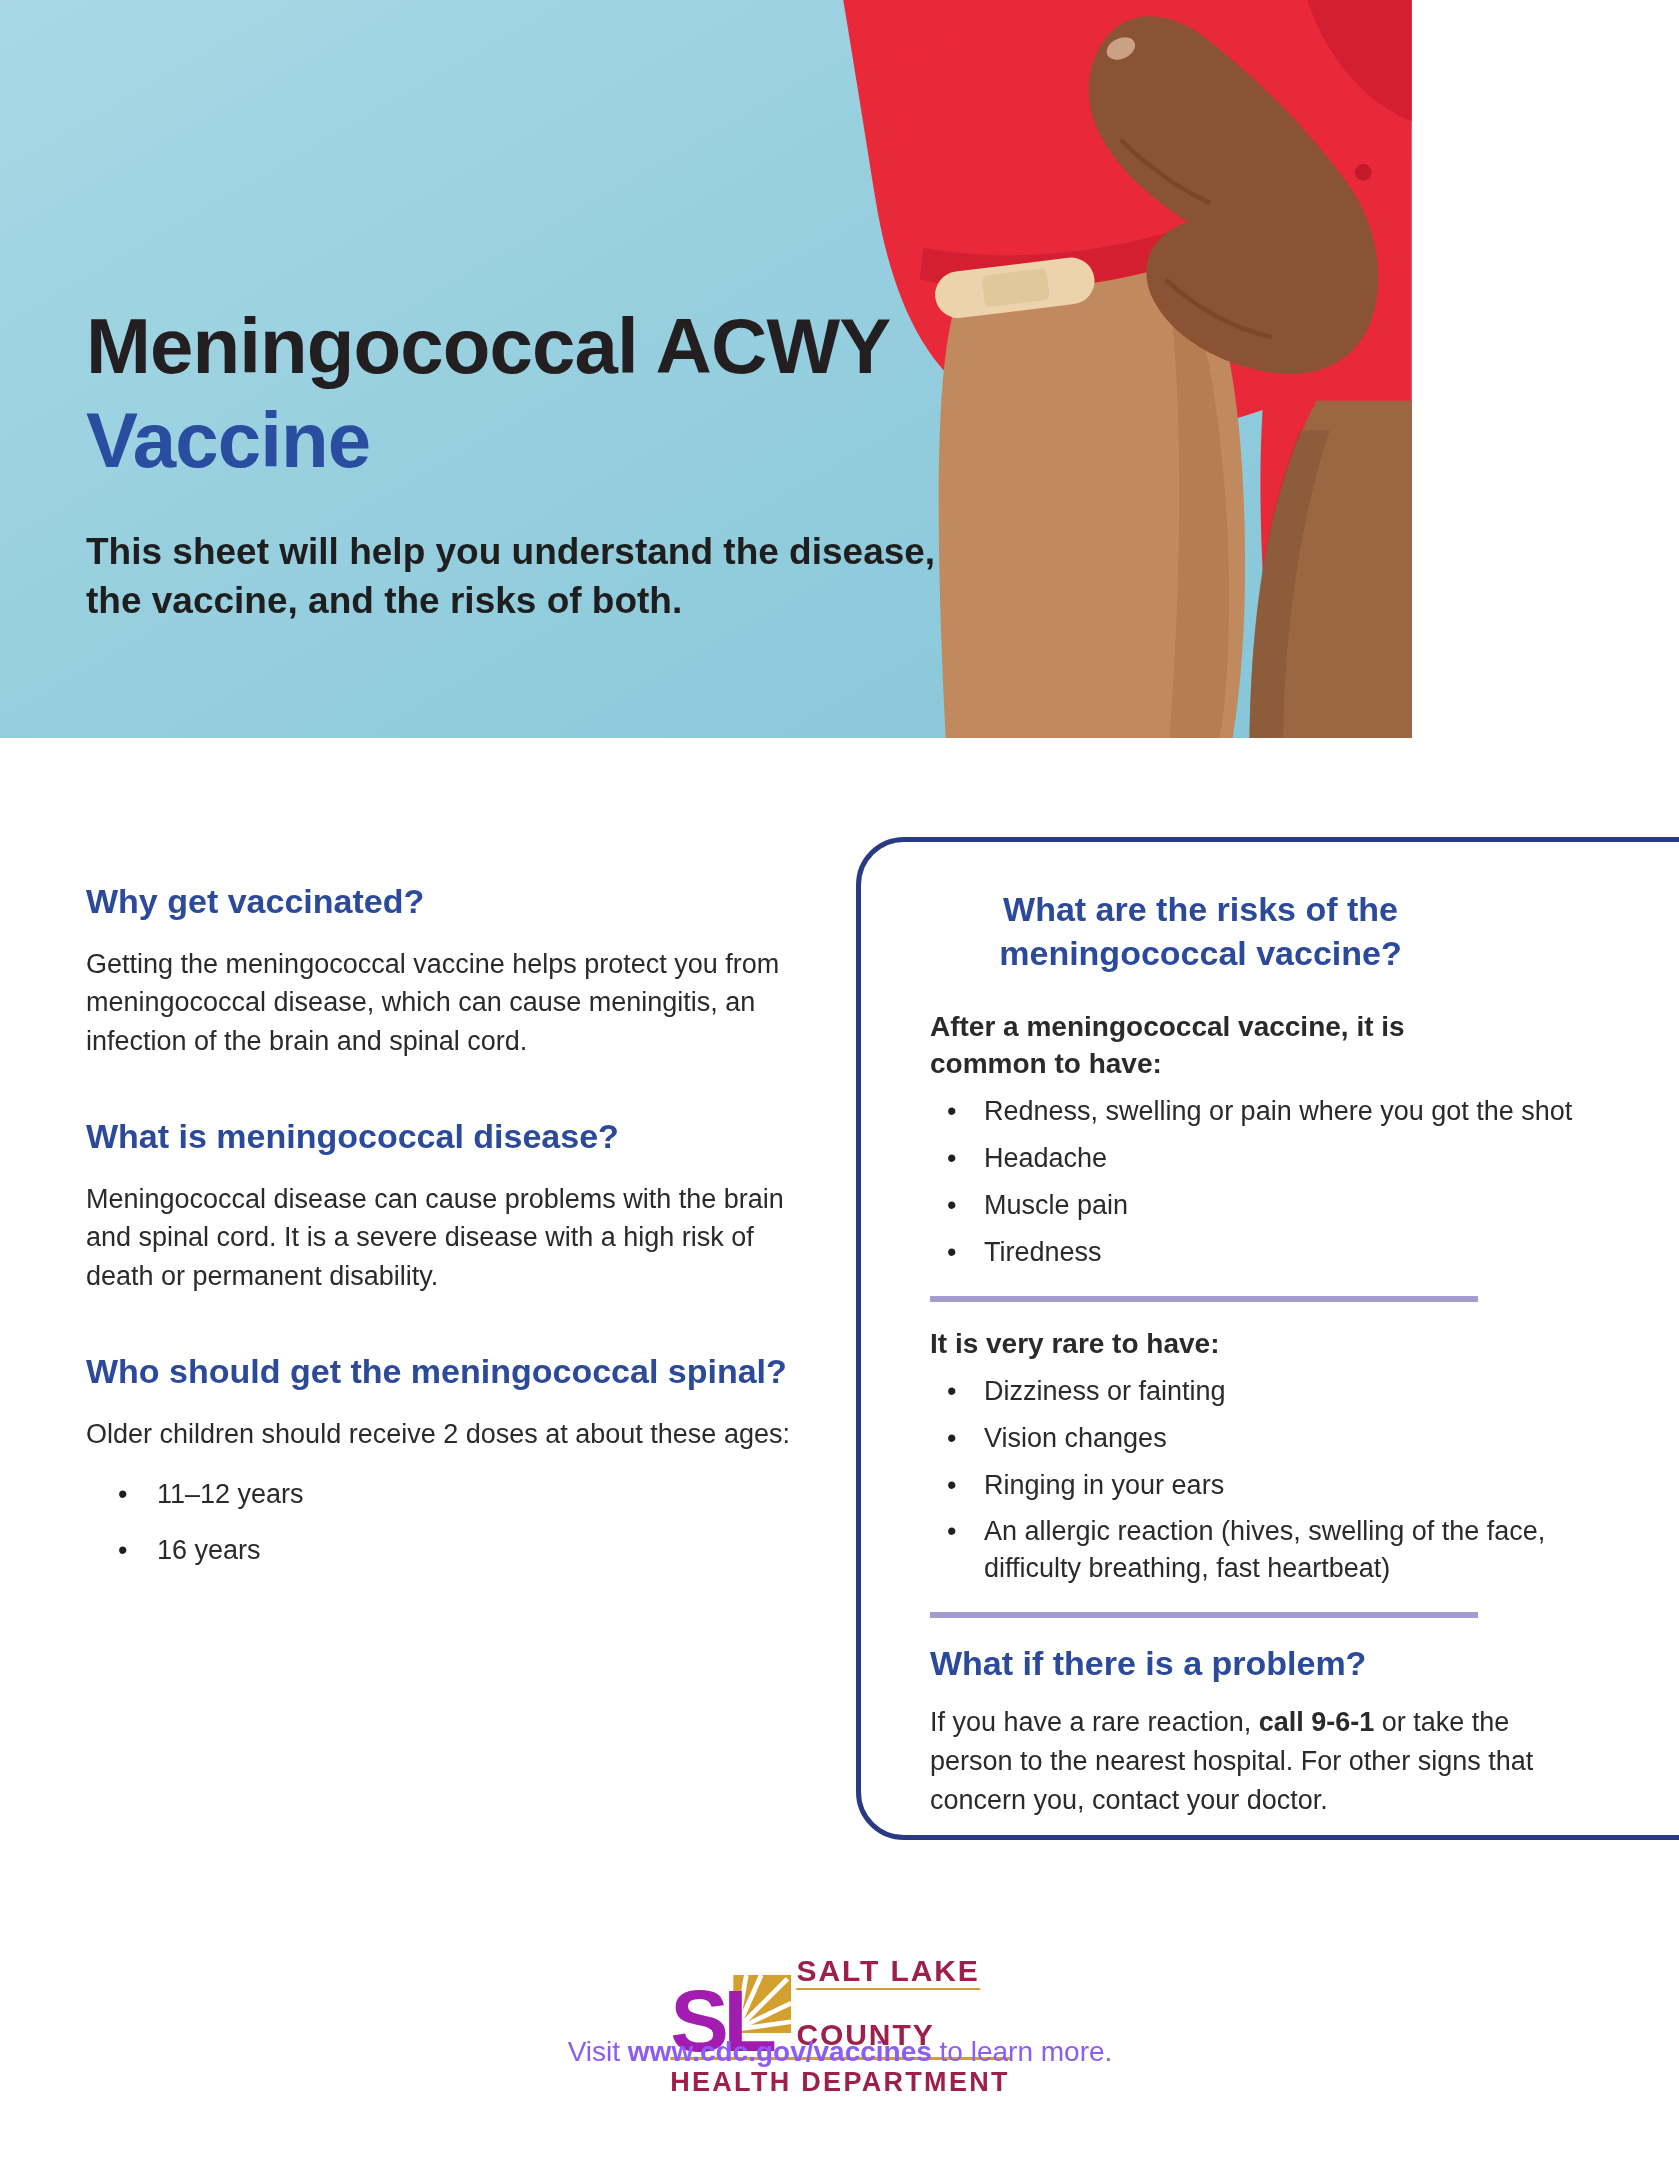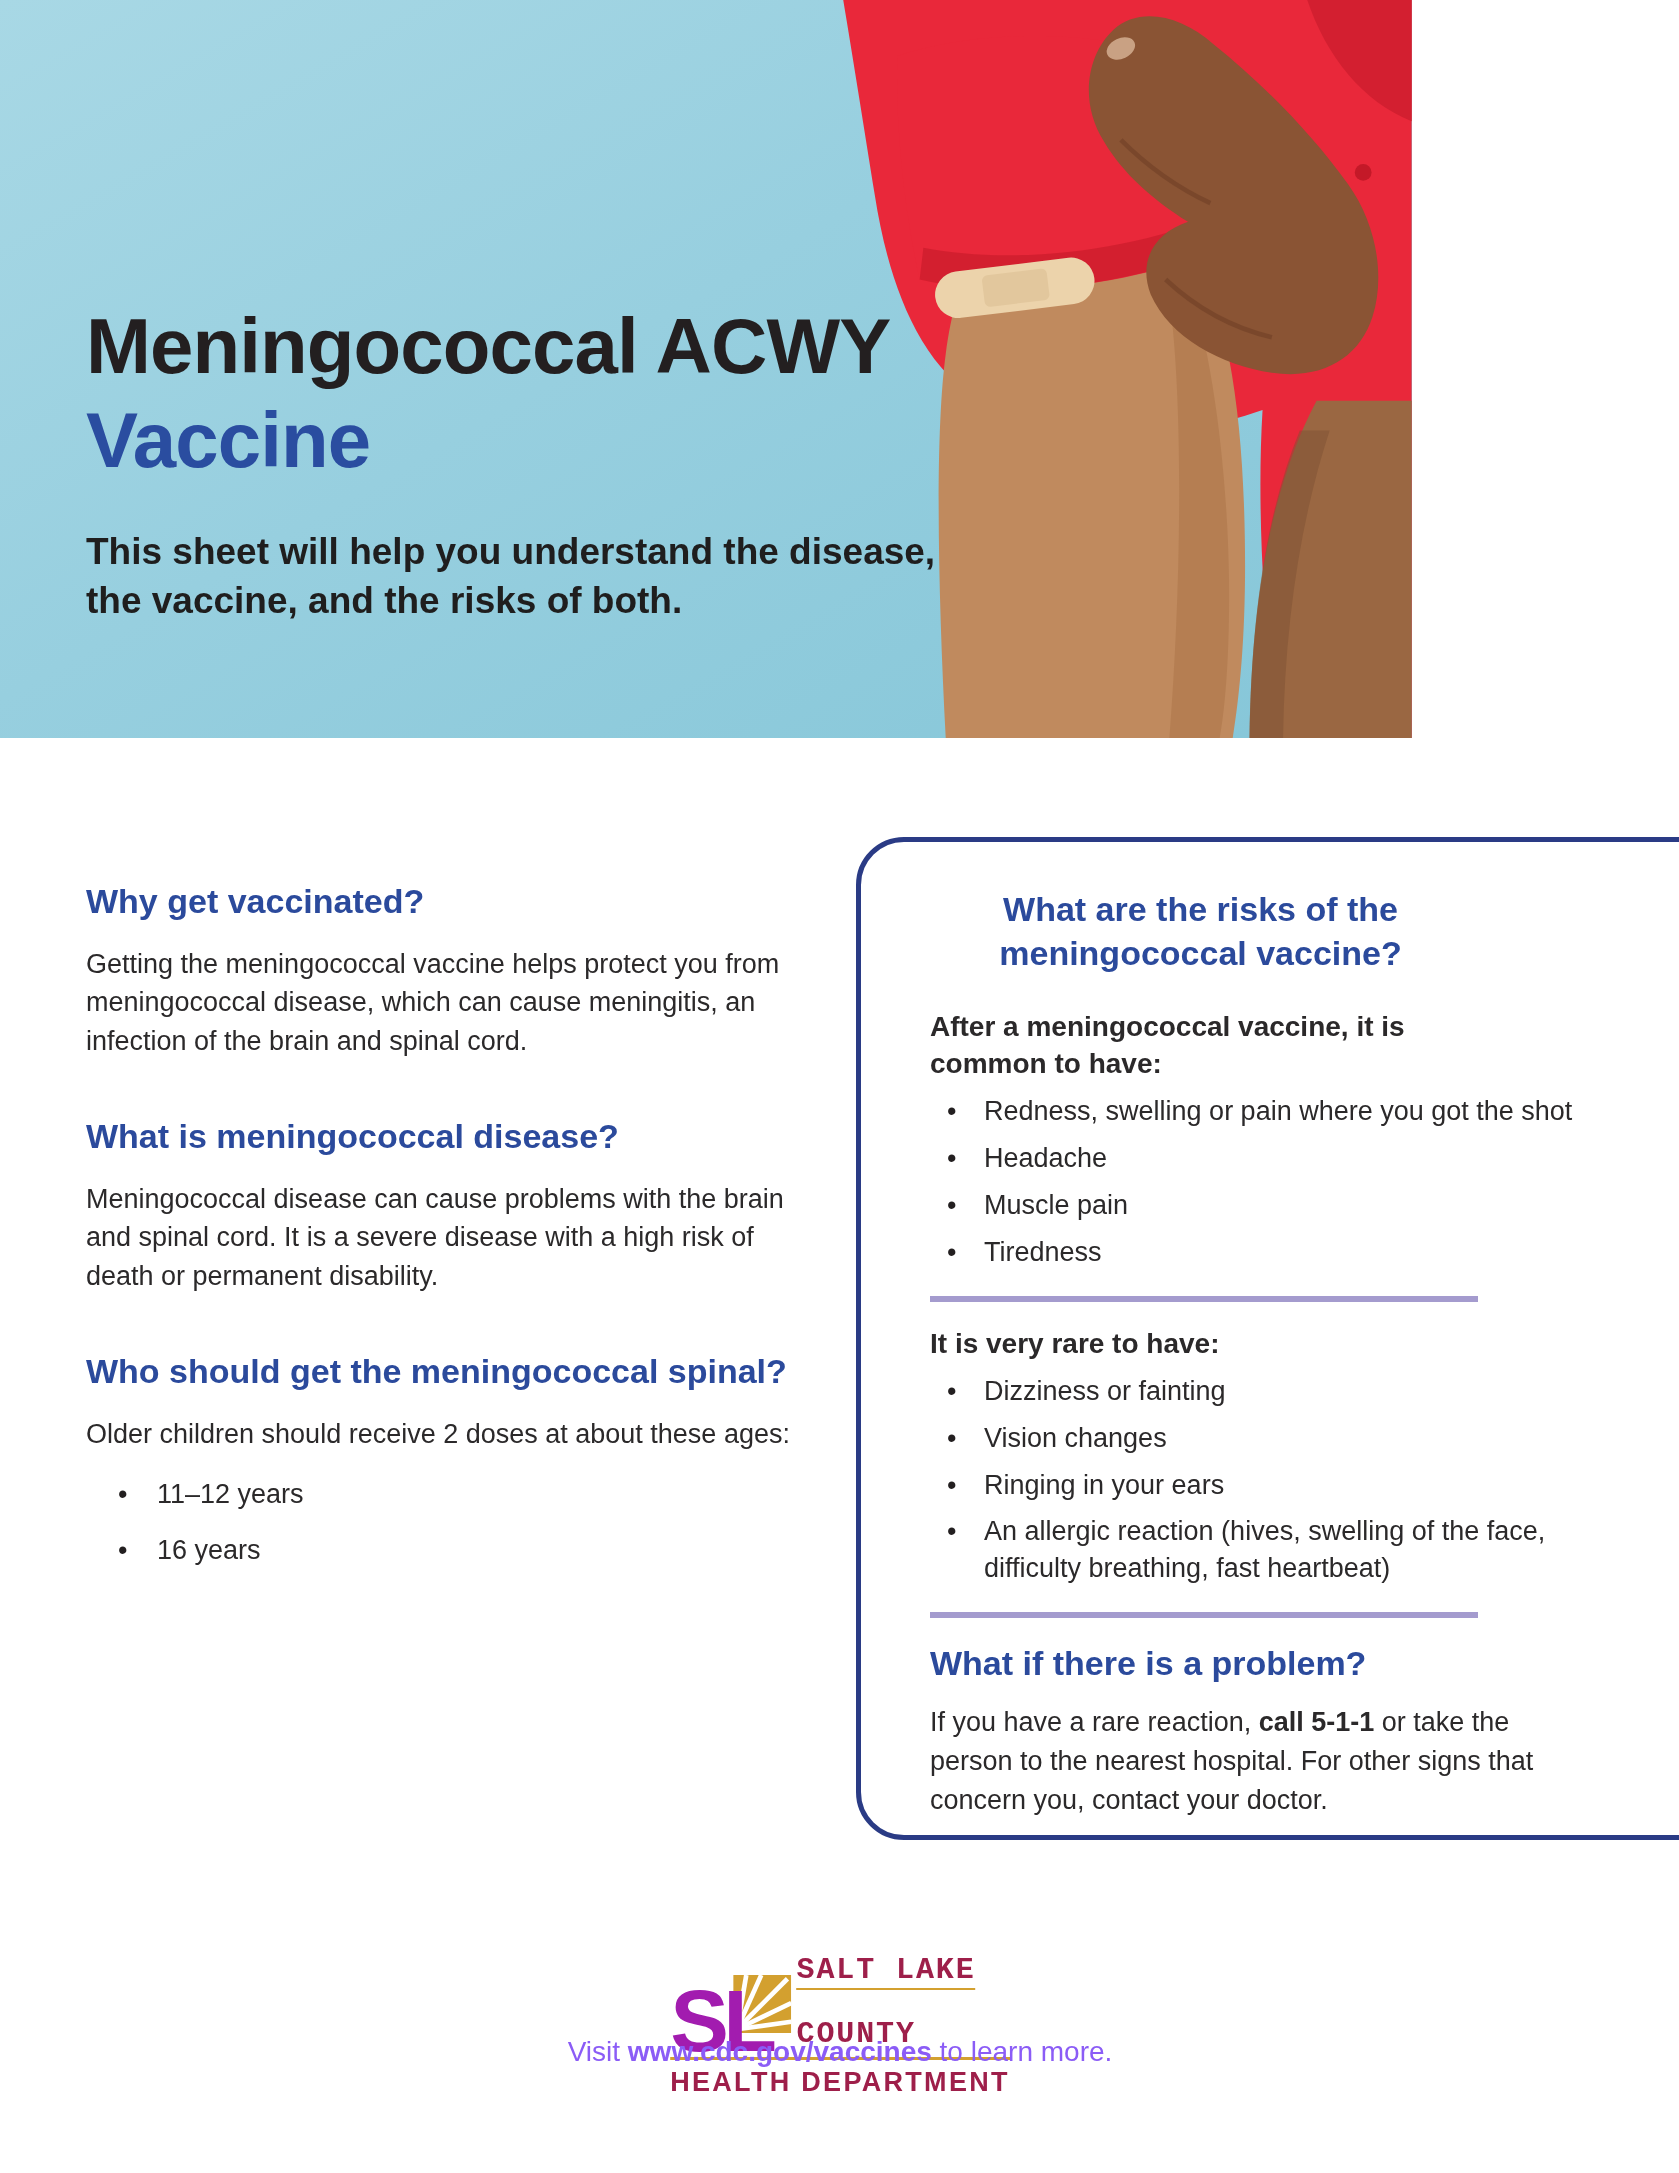--- a/index.html
+++ b/index.html
@@ -49,21 +49,21 @@
   .footer-logo{position:absolute;top:1926px;left:50%;transform:translateX(-50%);}
   .logo-top{display:flex;align-items:flex-end;gap:9.3px;}
   .sl-mono{position:relative;width:117px;height:75px;}
   .sl-text{
     position:absolute;left:0;bottom:-13px;font-size:88px;font-weight:700;
     color:#a21caf;letter-spacing:-5.6px;line-height:1;font-family:"Liberation Sans",sans-serif;
   }
   .sunburst{position:absolute;right:-3.7px;top:-1.9px;width:58px;height:58px;}
   .logo-names{display:flex;flex-direction:column;align-items:flex-start;}
   .logo-name{
-    font-family:Liberation Mono, monospace;font-weight:700;font-size:30px;
+    font-family:Liberation Sans, sans-serif;font-weight:700;font-size:30px;
     letter-spacing:1.9px;color:#9e1f4a;line-height:1.12;margin-top:28px;
   }
   .logo-name-underlined{border-bottom:2.8px solid #d3a02f;padding-bottom:0.9px;}
   .logo-rule{height:3.7px;background:#d3a02f;margin-top:4.7px;}
   .logo-dept{margin-top:6.5px;text-align:center;font-size:27px;font-weight:700;letter-spacing:2.3px;color:#9e1f4a;}
   .visit-line{position:absolute;top:2036px;left:0;width:100%;text-align:center;font-size:28px;color:#8b5cf6;}
 </style>
 </head>
 <body>
 
@@ -163,21 +163,21 @@
     <ul class="rb-bullets">
       <li>Dizziness or fainting</li>
       <li>Vision changes</li>
       <li>Ringing in your ears</li>
       <li>An allergic reaction (hives, swelling of the face, difficulty breathing, fast heartbeat)</li>
     </ul>
 
     <hr class="rb-divider">
 
     <h2 class="rb-problem-heading">What if there is a problem?</h2>
-    <p class="rb-problem-text"><span>If you have a rare reaction, </span><span class="bold">call 5-1-1</span><span> or take the person to the nearest hospital. For other signs that concern you, contact your doctor.</span></p>
+    <p class="rb-problem-text"><span>If you have a rare reaction, </span><span class="bold">call 9-6-1</span><span> or take the person to the nearest hospital. For other signs that concern you, contact your doctor.</span></p>
   </div>
 
   <div class="footer-logo">
     <div class="logo-top">
       <div class="sl-mono">
         <svg class="sunburst" viewBox="0 0 62 62" aria-hidden="true">
           <rect x="0" y="0" width="62" height="62" fill="#d3a02f"></rect>
           <g stroke="#ffffff" stroke-width="5" fill="none">
             <line x1="4" y1="58" x2="58" y2="4"></line>
             <line x1="4" y1="58" x2="30" y2="0"></line>

